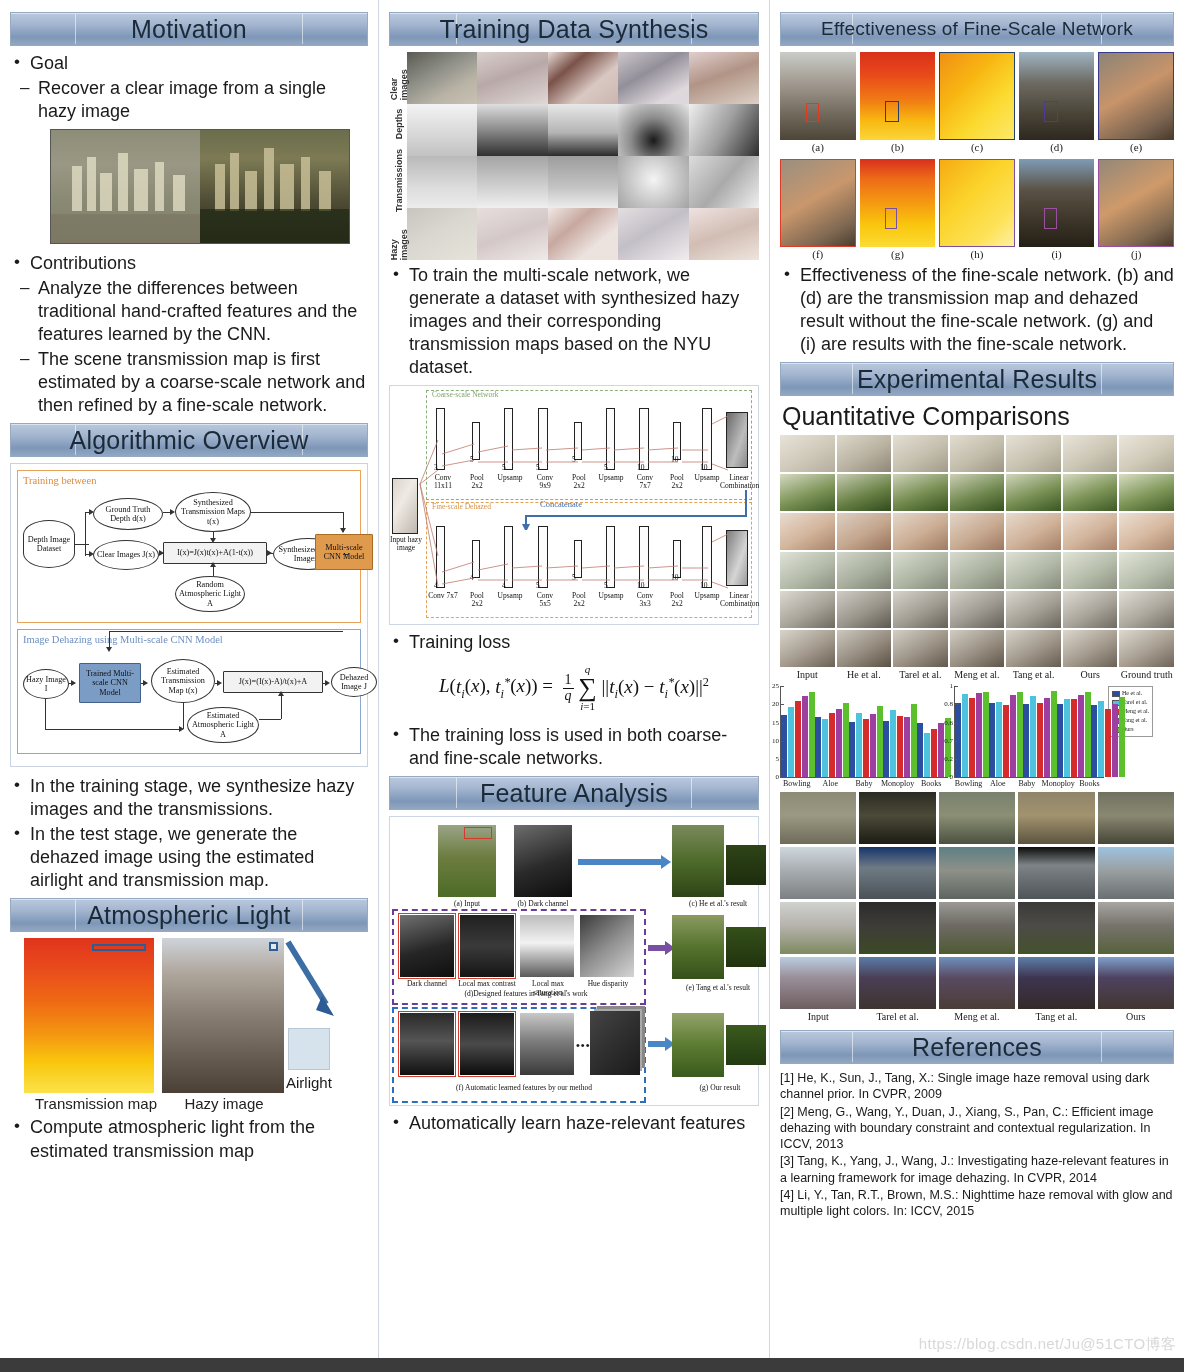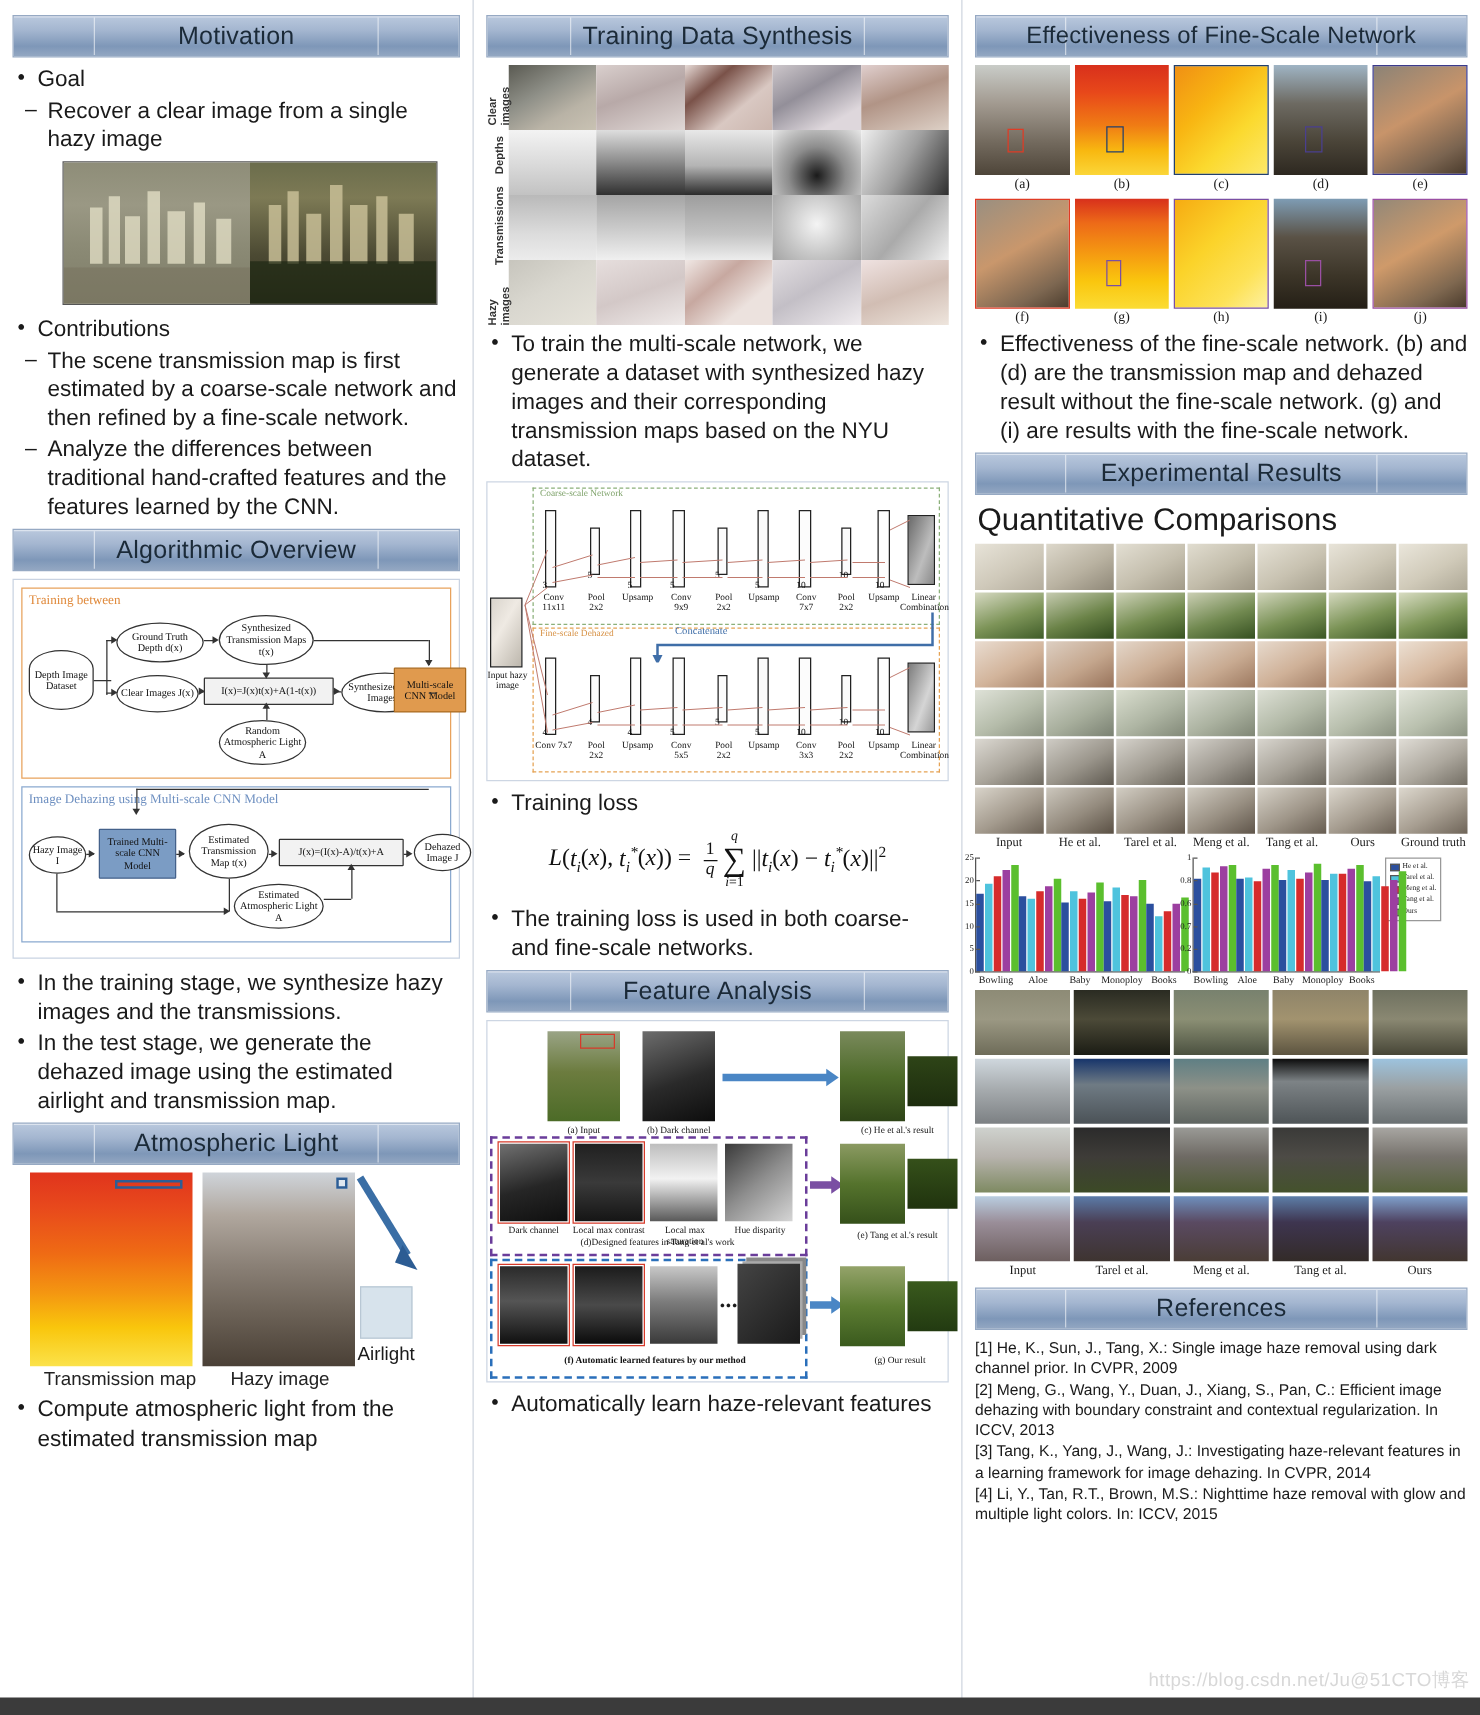--- a/index.html
+++ b/index.html
@@ -23,21 +23,21 @@
     border:1px solid #96a9c3;
     display:flex; align-items:center; justify-content:center;
     box-shadow:0 1px 0 rgba(255,255,255,.5) inset;
   }
   .banner::before, .banner::after {
     content:""; position:absolute; top:1px; bottom:1px; width:1px; background:rgba(255,255,255,.55);
   }
   .banner::before { left:18%; }
   .banner::after { right:18%; }
   .banner span {
-    font-size:20px; color:#1b2a38; letter-spacing:.2px;
+    font-size:25px; color:#1b2a38; letter-spacing:.2px;
     position:relative; z-index:2; font-weight:400;
   }
   .banner.small span { font-size:19px; }
 
   
   ul.bl { list-style:none; margin:4px 0 6px 0; padding:0; }
   ul.bl li { position:relative; padding-left:20px; font-size:18px; line-height:1.28; margin-bottom:2px; }
   ul.bl li.lvl1::before { content:"\2022"; position:absolute; left:4px; top:-1px; font-size:17px; }
   ul.bl li.lvl2 { padding-left:28px; margin-left:0; }
   ul.bl li.lvl2::before { content:"\2013"; position:absolute; left:10px; top:0px; font-size:17px; }
@@ -213,22 +213,22 @@
         <div class="bldg d" style="left:43%;top:16%;width:7%;height:56%"></div>
         <div class="bldg d" style="left:54%;top:30%;width:9%;height:42%"></div>
         <div class="bldg d" style="left:68%;top:24%;width:6%;height:48%"></div>
         <div class="bldg d" style="left:80%;top:36%;width:8%;height:36%"></div>
         <div style="position:absolute;left:0;right:0;bottom:0;height:30%;background:rgba(30,40,20,.72)"></div>
       </div>
     </div>
 
     <ul class="bl">
       <li class="lvl1">Contributions</li>
+      <li class="lvl2">Analyze the differences between traditional hand-crafted features and the features learned by the CNN.</li>
       <li class="lvl2">The scene transmission map is first estimated by a coarse-scale network and then refined by a fine-scale network.</li>
-      <li class="lvl2">Analyze the differences between traditional hand-crafted features and the features learned by the CNN.</li>
     </ul>
 
     <div class="banner">
       <span>Algorithmic Overview</span>
     </div>
 
     <div class="algo">
 
       <div class="algo-box">
         <div class="algo-title">Training between</div>
@@ -549,21 +549,21 @@
       <div class="fcap" style="left:276px;top:166px;width:104px;">(e) Tang et al.'s result</div>
 
       <div class="fdash blue" style="left:2px;top:190px;width:254px;height:96px;"></div>
       <div class="fimg" style="left:10px;top:196px;width:54px;height:62px;background:linear-gradient(to bottom,#2a2a2a,#555 45%,#101010);"></div>
       <div class="fimg" style="left:70px;top:196px;width:54px;height:62px;background:linear-gradient(to bottom,#1b1b1b,#4a4a4a 50%,#0b0b0b);"></div>
       <div class="fimg" style="left:130px;top:196px;width:54px;height:62px;background:linear-gradient(to bottom,#c8c8c8,#7d7d7d 45%,#3a3a3a);"></div>
       <div class="fimg" style="left:200px;top:194px;width:50px;height:64px;background:linear-gradient(135deg,#444,#1a1a1a);box-shadow:3px -3px 0 -1px #aaa, 6px -6px 0 -1px #888;"></div>
       <div class="fred" style="left:8px;top:194px;width:58px;height:66px;"></div>
       <div class="fred" style="left:68px;top:194px;width:58px;height:66px;"></div>
       <div style="position:absolute;left:186px;top:222px;font-size:11px;letter-spacing:1px;">•••</div>
-      <div class="fcap" style="left:24px;top:266px;width:220px;font-weight:bold;">(f) Automatic learned features by our method</div>
+      <div class="fcap" style="left:24px;top:266px;width:220px;">(f) Automatic learned features by our method</div>
       <div class="farrow" style="left:258px;top:224px;width:18px;"></div>
       <div class="fimg" style="left:282px;top:196px;width:52px;height:64px;background:linear-gradient(to bottom,#94a36a,#5c7c32 50%,#3a5a1d);"></div>
       <div class="fimg" style="left:336px;top:208px;width:40px;height:40px;background:linear-gradient(to bottom,#3a5a1d,#223a11);"></div>
       <div class="fcap" style="left:290px;top:266px;width:80px;">(g) Our result</div>
     </div>
 
     <ul class="bl">
       <li class="lvl1">Automatically learn haze-relevant features</li>
     </ul>
   </div>

